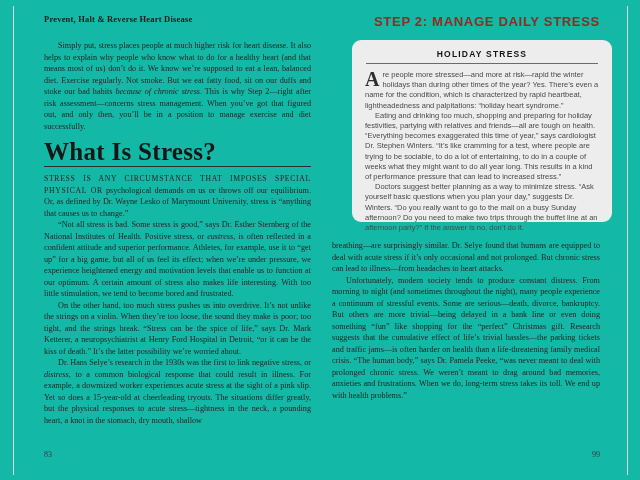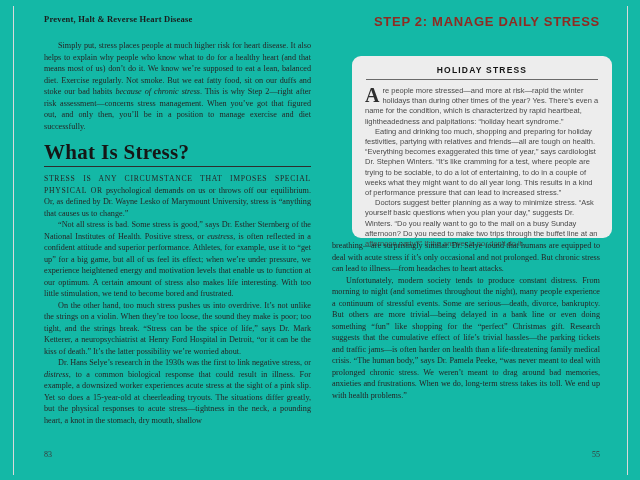--- a/index.html
+++ b/index.html
@@ -19,25 +19,25 @@
         letter-spacing:.7px;color:#8f2b22;text-align:right;}
 
   .body{position:absolute;left:0;width:100%;color:#262626;font-size:8.2px;line-height:11.5px;}
   .body-l{top:40px;}
   .body-r{top:240px;}
   .para{margin:0;text-align:justify;}
   .para.indent{text-indent:14px;}
   .para .em{font-style:italic;}
   .para .sc{font-size:7.7px;letter-spacing:.7px;}
 
-  .h1{font-family:"Liberation Serif", serif;font-weight:600;font-size:21px;
+  .h1{font-family:"Liberation Serif", serif;font-weight:600;font-size:25px;
       letter-spacing:.3px;color:#161616;margin:9px 0 3px 0;line-height:22px;}
   .hrule{border-top:1px solid #2e2e2e;height:0;margin:0 0 6px 0;}
 
-  .sidebar{position:absolute;left:20px;top:56px;width:260px;height:182px;box-sizing:border-box;
+  .sidebar{position:absolute;left:20px;top:40px;width:260px;height:182px;box-sizing:border-box;
            background:#ededed;border-radius:9px;padding:9px 13px 8px 13px;
            font-family:"Liberation Sans", sans-serif;color:#4a4a4a;}
   .sb-title{text-align:center;font-weight:bold;font-size:8.5px;letter-spacing:1.2px;
             color:#151515;margin-bottom:4px;}
   .sb-rule{border-top:1px solid #6a6a6a;height:0;margin:0 1px 6px 1px;}
   .sb-p{margin:0;font-size:7.5px;line-height:10.2px;text-align:left;}
   .sb-p.indent{text-indent:10px;}
   .dropcap{float:left;font-family:"Liberation Serif", serif;font-weight:bold;
            font-size:20px;line-height:17px;margin:1px 3px 0 0;color:#2e2e2e;}
 
@@ -79,15 +79,15 @@
       <p class="sb-p"><span class="dropcap">A</span><span>re people more stressed—and more at risk—rapid the winter holidays than during other times of the year? Yes. There’s even a name for the condition, which is characterized by rapid heartbeat, lightheadedness and palpitations: “holiday heart syndrome.”</span></p>
       <p class="sb-p indent">Eating and drinking too much, shopping and preparing for holiday festivities, partying with relatives and friends—all are tough on health. “Everything becomes exaggerated this time of year,” says cardiologist Dr. Stephen Winters. “It’s like cramming for a test, where people are trying to be sociable, to do a lot of entertaining, to do in a couple of weeks what they might want to do all year long. This results in a kind of performance pressure that can lead to increased stress.”</p>
       <p class="sb-p indent">Doctors suggest better planning as a way to minimize stress. “Ask yourself basic questions when you plan your day,” suggests Dr. Winters. “Do you really want to go to the mall on a busy Sunday afternoon? Do you need to make two trips through the buffet line at an afternoon party?” If the answer is no, don’t do it.</p>
     </aside>
 
     <div class="body body-r">
       <p class="para"><span>breathing—are surprisingly similar. Dr. Selye found that humans are equipped to deal with acute stress if it’s only occasional and not prolonged. But chronic stress can lead to illness—from headaches to heart attacks.</span></p>
       <p class="para indent"><span>Unfortunately, modern society tends to produce constant distress. From morning to night (and sometimes throughout the night), many people experience a continuum of stressful events. Some are serious—death, divorce, bankruptcy. But others are more trivial—being delayed in a bank line or even doing something “fun” like shopping for the “perfect” Christmas gift. Research suggests that the cumulative effect of life’s trivial hassles—the parking tickets and traffic jams—is often harder on health than a life-threatening family medical crisis. “The human body,” says Dr. Pamela Peeke, “was never meant to deal with prolonged chronic stress. We weren’t meant to drag around bad memories, anxieties and frustrations. When we do, long-term stress takes its toll. We end up with health problems.”</span></p>
     </div>
 
-    <div class="pnum pnum-r">55</div>
+    <div class="pnum pnum-r">99</div>
   </section>
 </div>
 
 </body></html>

